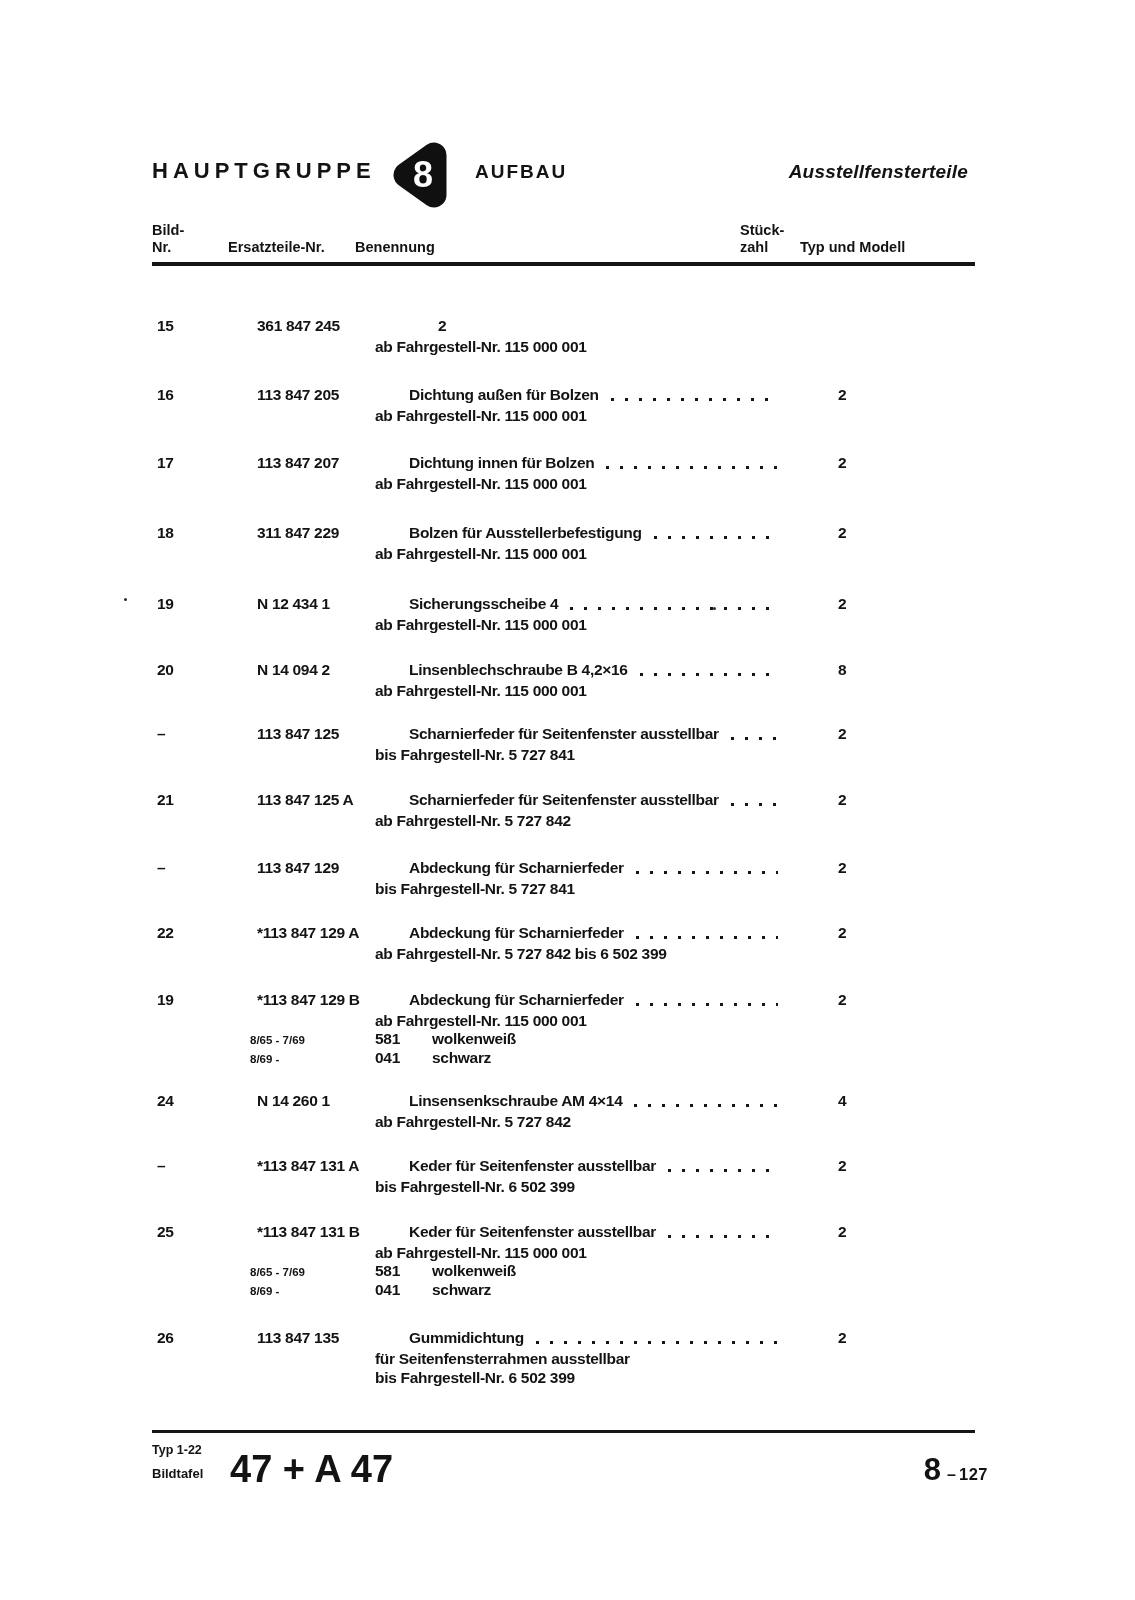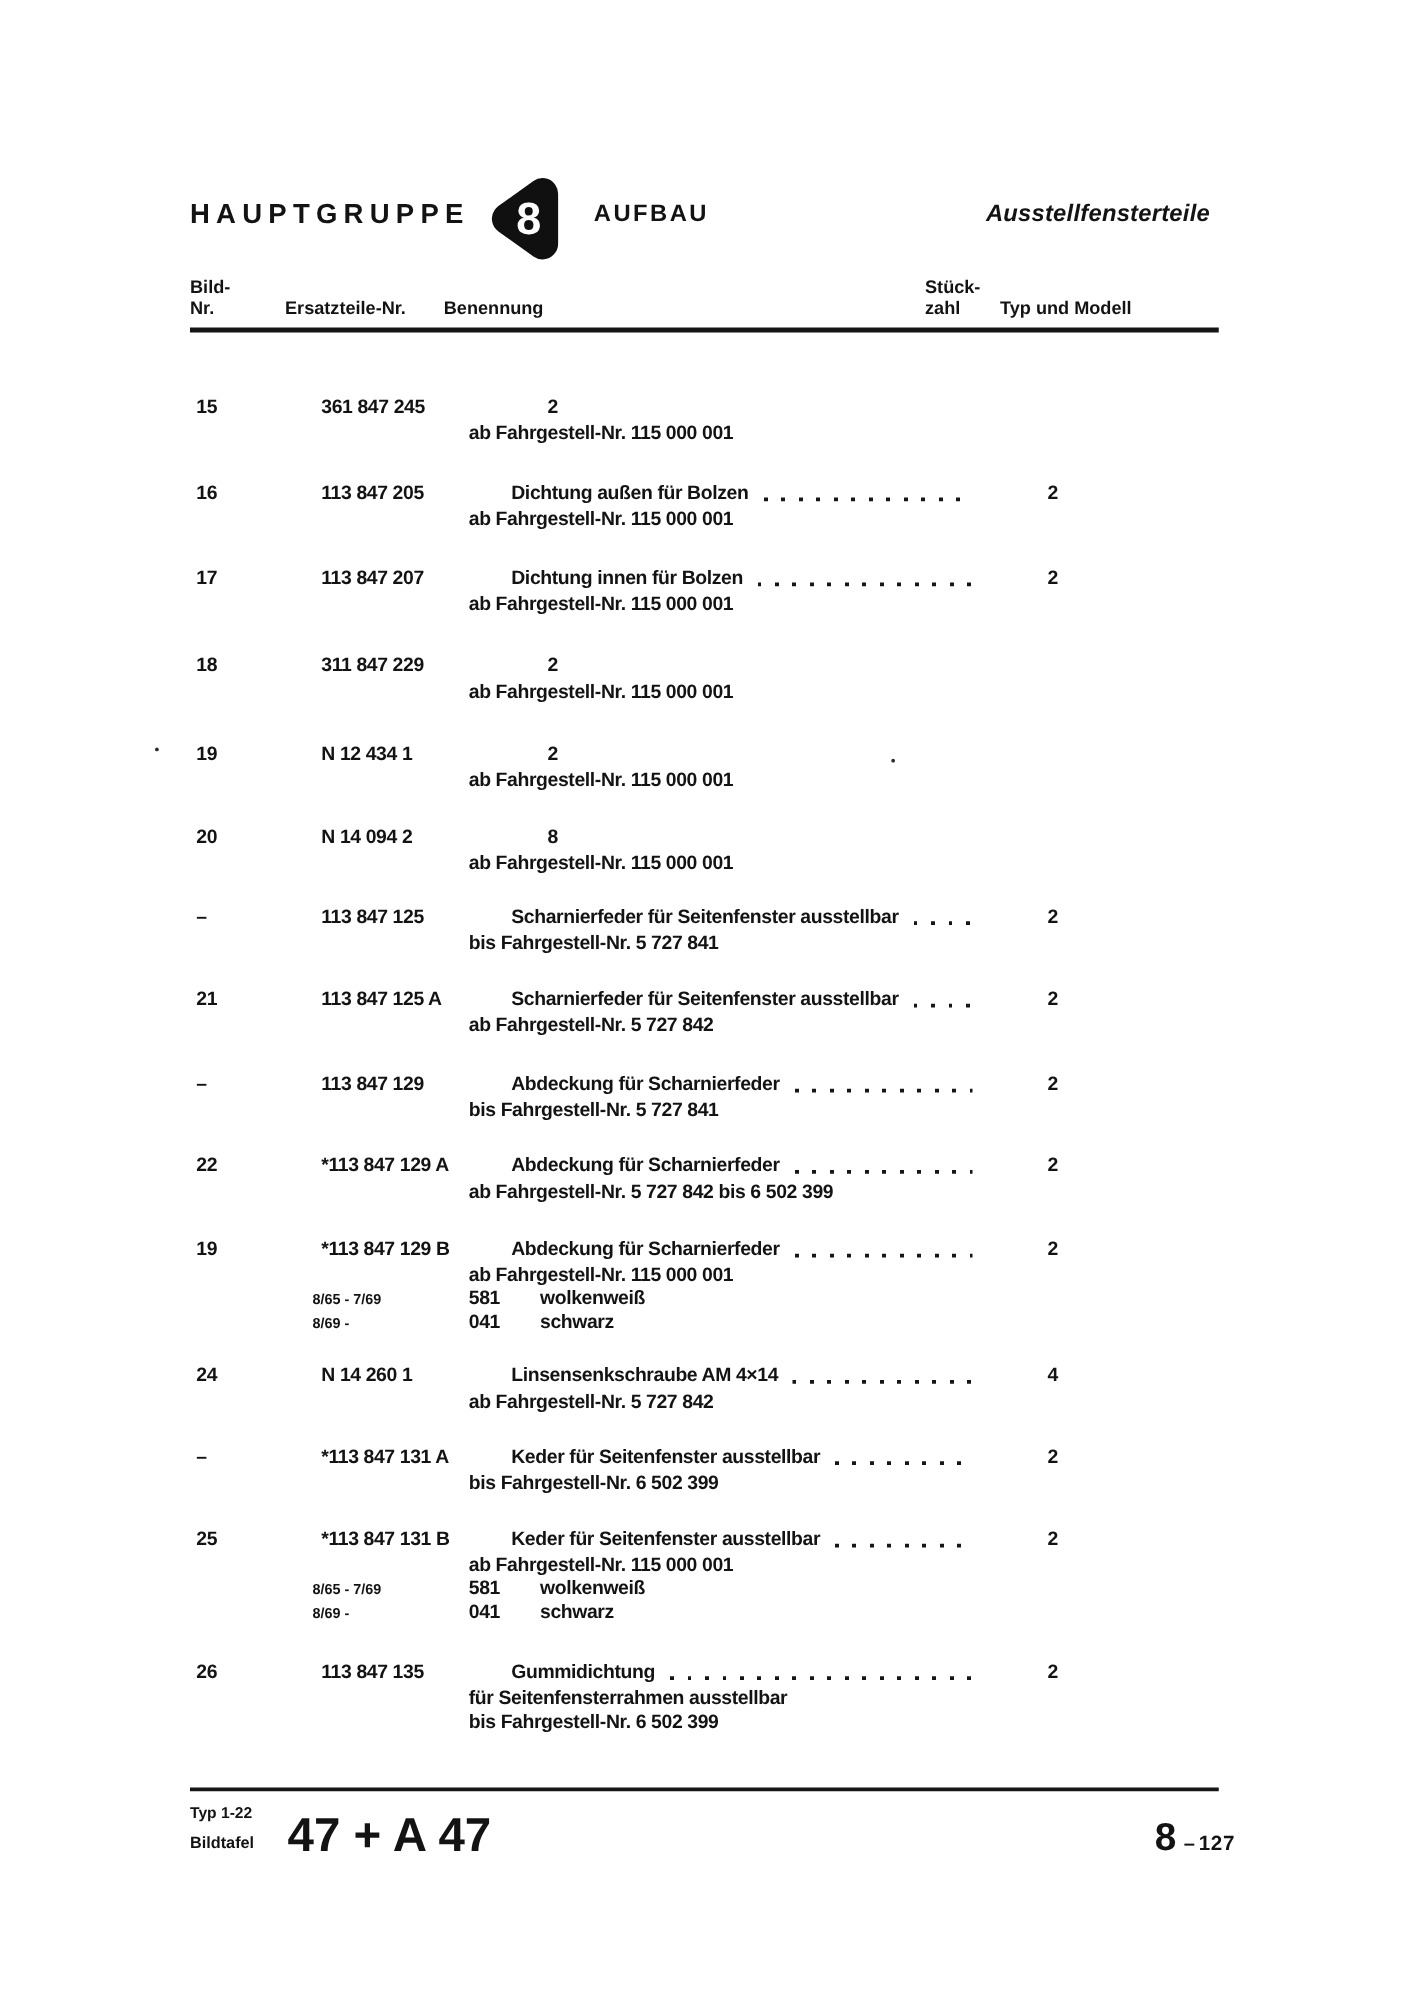--- a/index.html
+++ b/index.html
@@ -117,38 +117,50 @@
         </span>
         <span class="cq">2</span>
       </div>
     <div class="note">ab Fahrgestell-Nr. 115 000 001</div>
   </div>
 
   <div class="row" style="top:523px">
     <div class="l1">
         <span class="cb">18</span>
         <span class="cp">311 847 229</span>
+        <span class="cn">
+          <span class="nm">Bolzen für Ausstellerbefestigung</span>
+          <span class="lead"></span>
+        </span>
         <span class="cq">2</span>
       </div>
     <div class="note">ab Fahrgestell-Nr. 115 000 001</div>
   </div>
 
   <div class="row" style="top:594px">
     <div class="l1">
         <span class="cb">19</span>
         <span class="cp">N 12 434 1</span>
+        <span class="cn">
+          <span class="nm">Sicherungsscheibe 4</span>
+          <span class="lead"></span>
+        </span>
         <span class="cq">2</span>
       </div>
     <div class="note">ab Fahrgestell-Nr. 115 000 001</div>
   </div>
 
   <div class="row" style="top:660px">
     <div class="l1">
         <span class="cb">20</span>
         <span class="cp">N 14 094 2</span>
+        <span class="cn">
+          <span class="nm">Linsenblechschraube B 4,2×16</span>
+          <span class="lead"></span>
+        </span>
         <span class="cq">8</span>
       </div>
     <div class="note">ab Fahrgestell-Nr. 115 000 001</div>
   </div>
 
   <div class="row" style="top:724px">
     <div class="l1">
         <span class="cb">–</span>
         <span class="cp">113 847 125</span>
         <span class="cn">

